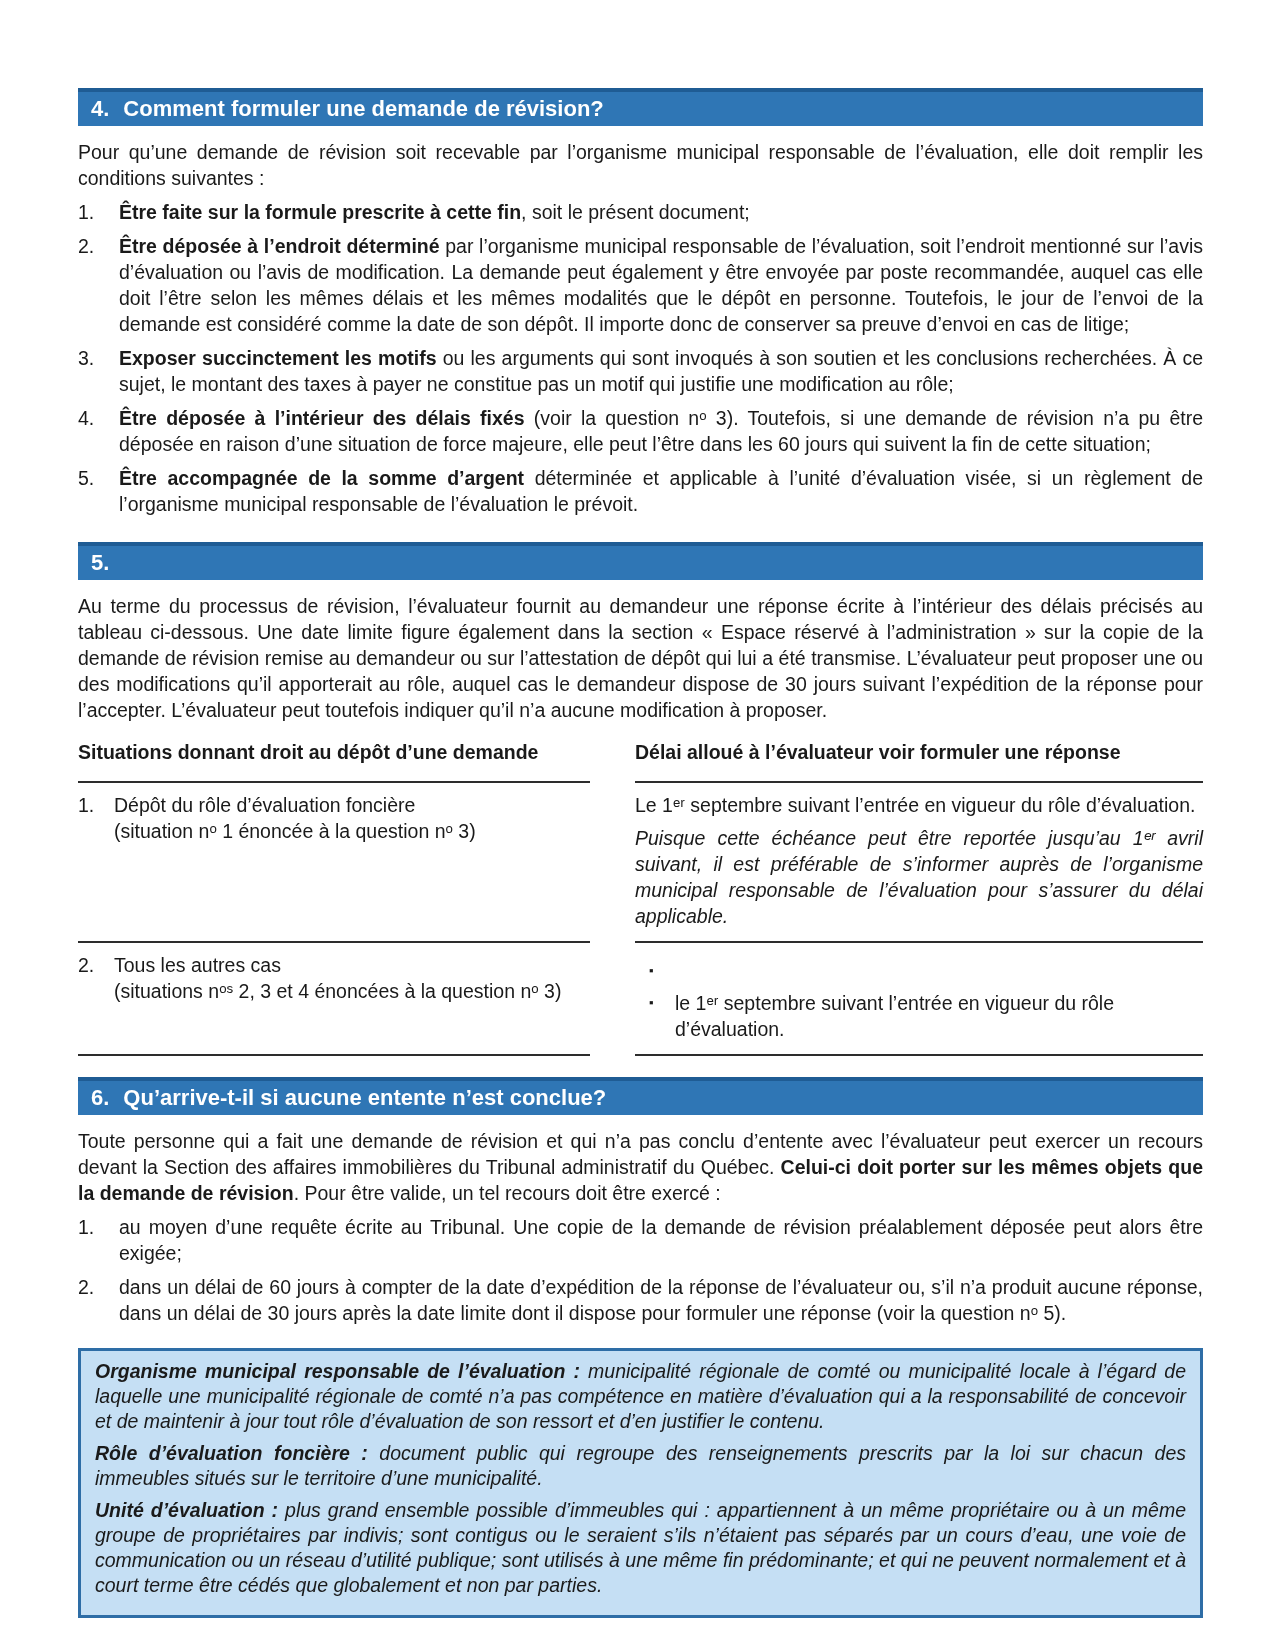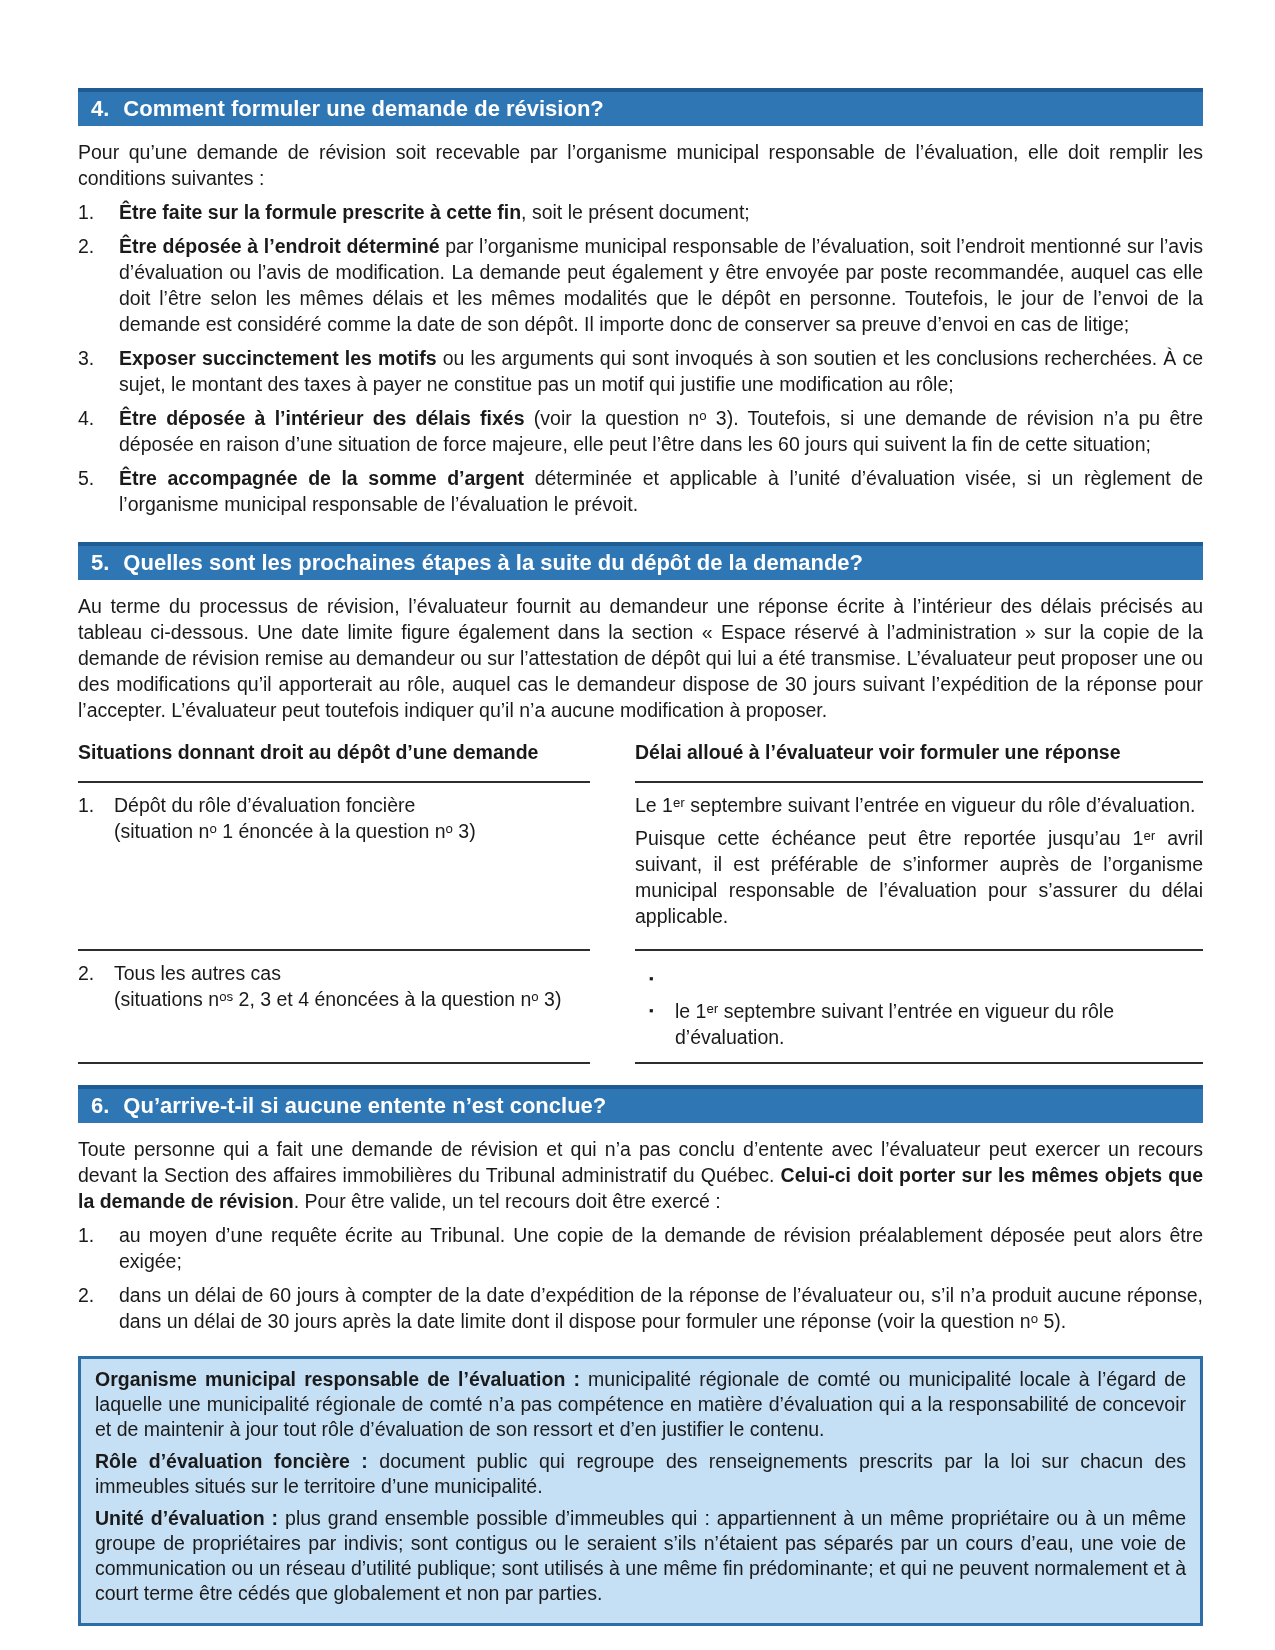--- a/index.html
+++ b/index.html
@@ -35,33 +35,33 @@
   
   .tbl {
     display:grid; grid-template-columns:512px 568px; column-gap:45px;
     margin-top:8px; margin-bottom:4px;
   }
   .tbl .thead { font-weight:bold; padding-bottom:16px; border-bottom:2px solid #2d2d2d; }
   .tbl .tcell { border-bottom:2px solid #2d2d2d; padding:9px 0 12px 0; }
   .tbl .li { margin-bottom:0; }
   .tbl .li .num { width:36px; }
   .tbl .rp { margin-bottom:7px; }
-  .tbl .rp:last-child { margin-bottom:8px; }
+  .tbl .rp:last-child { margin-bottom:0;font-style:italic; }
   .bullet-row { display:flex; margin:6px 0 0 14px; }
   .bullet-row .sq { width:26px; flex-shrink:0; font-size:13px; line-height:26px; }
 
   
   .defbox {
     border:3px solid var(--definitions_border,#2E6DA6);
     background:var(--definitions_bg,#C5DFF4);
     margin-top:14px; padding:8px 14px 10px 14px;
     line-height:25px;
   }
   .defbox .deftitle { font-weight:bold; font-size:22px; margin:2px 0 7px 0; }
-  .defbox p.defentry { margin-bottom:7px; text-align:justify; }
+  .defbox p.defentry { margin-bottom:7px; text-align:justify;font-style:italic; }
 
   b { font-weight:bold; }
 </style>
 </head>
 <body>
 
 <div class="page">
 
   <div class="bar">
     <span class="bnum">4.</span>
@@ -88,21 +88,20 @@
       <p class="litext just"><b>Être déposée à l’intérieur des délais fixés</b><span> (voir la question nᵒ 3). Toutefois, si une demande de révision n’a pu être déposée en raison d’une situation de force majeure, elle peut l’être dans les 60 jours qui suivent la fin de cette situation;</span></p>
     </div>
     <div class="li">
       <span class="num">5.</span>
       <p class="litext just"><b>Être accompagnée de la somme d’argent</b><span> déterminée et applicable à l’unité d’évaluation visée, si un règlement de l’organisme municipal responsable de l’évaluation le prévoit.</span></p>
     </div>
   </div>
 
   <div class="bar gap-before-bar">
     <span class="bnum">5.</span>
-    <span>Quelles sont les prochaines étapes à la suite du dépôt de la demande?</span>
   </div>
 
   <p class="body just">Au terme du processus de révision, l’évaluateur fournit au demandeur une réponse écrite à l’intérieur des délais précisés au tableau ci-dessous. Une date limite figure également dans la section « Espace réservé à l’administration » sur la copie de la demande de révision remise au demandeur ou sur l’attestation de dépôt qui lui a été transmise. L’évaluateur peut proposer une ou des modifications qu’il apporterait au rôle, auquel cas le demandeur dispose de 30 jours suivant l’expédition de la réponse pour l’accepter. L’évaluateur peut toutefois indiquer qu’il n’a aucune modification à proposer.</p>
 
   <div class="tbl">
     <div class="thead">Situations donnant droit au dépôt d’une demande</div>
     <div class="thead">Délai alloué à l’évaluateur voir formuler une réponse</div>
 
     <div class="tcell">
       <div class="li">

